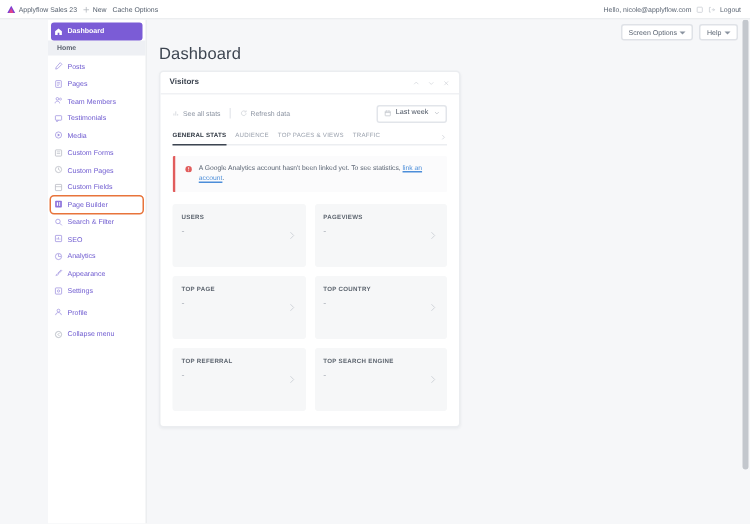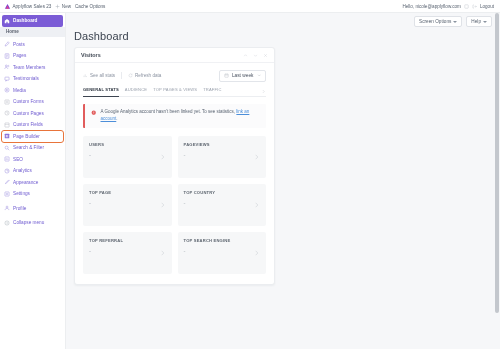--- a/index.html
+++ b/index.html
@@ -20,21 +20,21 @@
     padding: 0 4px;
     position: relative; z-index: 20;
   }
   .ab-group { display: flex; align-items: center; gap: 4px; }
   .ab-item { display: flex; align-items: center; gap: 1.5px; white-space: nowrap; color: #555f6d; }
   .ab-logo { width: 7px; height: 7px; display: block; }
   .ab-right { margin-left: auto; display: flex; align-items: center; gap: 3px; padding-right: 2px; }
   .ab-ico { width: 5px; height: 5px; display: inline-block; opacity: .55; }
 
   
-  .shell { display: flex; height: 336px; width: 100%; }
+  .shell { display: flex; height: 336px; width: 100%; padding-left: 32px; }
 
   
   .sidebar {
     width: 66px; flex: 0 0 66px;
     background: #ffffff;
     border-right: 1px solid #eceef0;
     padding-top: 2px;
     position: relative; z-index: 10;
   }
   .nav-item {

